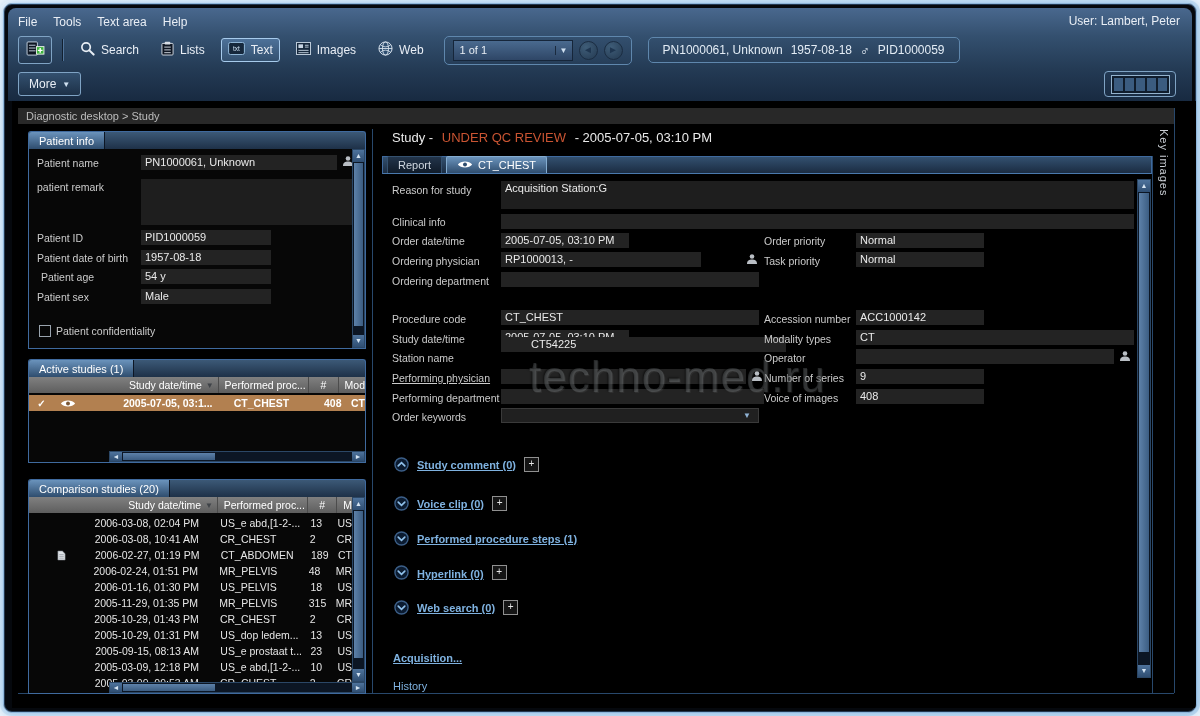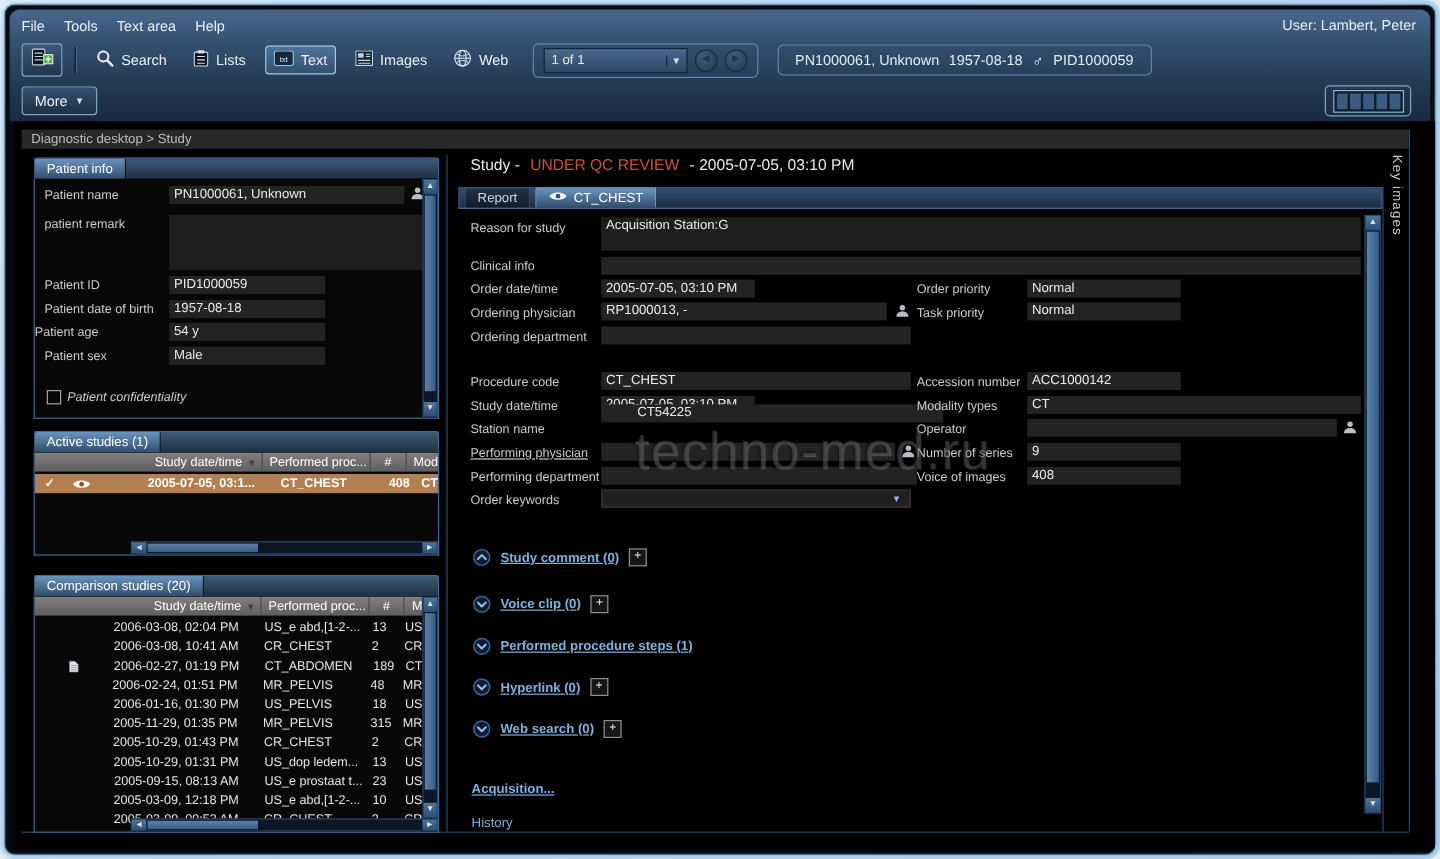--- a/index.html
+++ b/index.html
@@ -220,26 +220,26 @@
                 <circle cx="6" cy="3.5" r="2.3" fill="#b9bec4"></circle>
                 <path d="M1 11 C1 7.8 3.2 6.6 6 6.6 C8.8 6.6 11 7.8 11 11 Z" fill="#b9bec4"></path>
               </svg>
           </div>
           <span class="lb" style="left:8px;top:32px;">patient remark</span>
           <div class="fb ta" style="left:112px;top:30px;width:212px;height:46px;"></div>
           <span class="lb" style="left:8px;top:83px;">Patient ID</span>
           <div class="fb" style="left:112px;top:81px;width:130px;">PID1000059</div>
           <span class="lb" style="left:8px;top:103px;">Patient date of birth</span>
           <div class="fb" style="left:112px;top:101px;width:130px;">1957-08-18</div>
-          <span class="lb" style="left:0;top:122px;text-align:center;">Patient age</span>
+          <span class="lb" style="left:12px;top:122px;text-align:center;">Patient age</span>
           <div class="fb" style="left:112px;top:120px;width:130px;">54 y</div>
           <span class="lb" style="left:8px;top:142px;">Patient sex</span>
           <div class="fb" style="left:112px;top:140px;width:130px;">Male</div>
           <span class="checkbox" style="left:10px;top:176px;"></span>
-          <span class="lb" style="left:27px;top:176px;font-style:italic;">Patient confidentiality</span>
+          <span class="lb" style="left:27px;top:176px;">Patient confidentiality</span>
           <div class="vscroll" style="right:0;top:0;bottom:0;">
             <div class="sbtn v">▲</div>
             <div class="vthumb"></div>
             <div class="strack" style="flex:0 0 8px;"></div>
             <div class="sbtn v">▼</div>
           </div>
         </div>
       </div>
 
       <div class="panel" style="left:16px;top:258px;width:338px;">
@@ -424,21 +424,21 @@
         </div>
       </div>
 
       <span class="lb" style="left:380px;top:83px;">Reason for study</span>
       <div class="fb ta" style="left:489px;top:80px;width:633px;height:28px;">Acquisition Station:G</div>
       <span class="lb" style="left:380px;top:115px;">Clinical info</span>
       <div class="fb" style="left:489px;top:113px;width:633px;"></div>
       <span class="lb" style="left:380px;top:134px;">Order date/time</span>
       <div class="fb" style="left:489px;top:132px;width:128px;">2005-07-05, 03:10 PM</div>
       <span class="lb" style="left:380px;top:154px;">Ordering physician</span>
-      <div class="fb" style="left:489px;top:151px;width:238px;">RP1000013, -</div>
+      <div class="fb" style="left:489px;top:151px;width:200px;">RP1000013, -</div>
       <div class="personbox" style="left:733px;top:151px;">
         <svg viewBox="0 0 12 12" width="12" height="12">
             <circle cx="6" cy="3.5" r="2.3" fill="#b9bec4"></circle>
             <path d="M1 11 C1 7.8 3.2 6.6 6 6.6 C8.8 6.6 11 7.8 11 11 Z" fill="#b9bec4"></path>
           </svg>
       </div>
       <span class="lb" style="left:380px;top:174px;">Ordering department</span>
       <div class="fb" style="left:489px;top:171px;width:258px;"></div>
 
       <span class="lb" style="left:380px;top:212px;">Procedure code</span>

